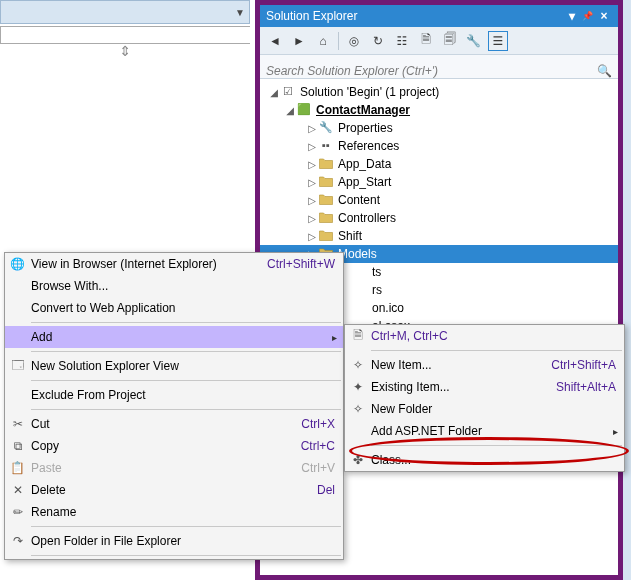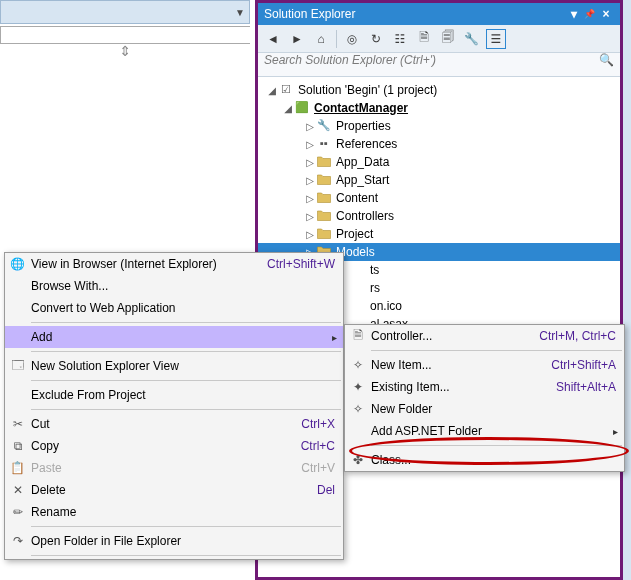--- a/index.html
+++ b/index.html
@@ -6,28 +6,28 @@
   body { width:631px; height:580px; background:#fff; position:relative; overflow:hidden; }
 
   
   .left-stub { position:absolute; left:0; top:0; width:250px; height:70px; }
   .left-stub .hdr { height:24px; background:#d7e5f2; border:1px solid #9fb9d2; display:flex; align-items:center; justify-content:flex-end; padding-right:4px; }
   .left-stub .drop { font-size:10px; color:#4a4a4a; }
   .left-stub .box { height:18px; border:1px solid #aaa; margin-top:2px; border-right:none; }
   .left-stub .split { text-align:center; color:#888; font-size:14px; line-height:10px; padding-top:2px;}
 
   
-  .sol { position:absolute; left:255px; top:0; right:8px; bottom:0; background:#fff; display:flex; flex-direction:column; border:3px solid #701a75;}
+  .sol { position:absolute; left:255px; top:0; right:8px; bottom:0; background:#fff; display:flex; flex-direction:column; border:5px solid #701a75;}
   .sol-title { height:22px; background:#2d87d1; color:#fff; display:flex; align-items:center; padding:0 6px; }
   .sol-title .t { flex:1; }
   .sol-title .winbtn { width:16px; text-align:center; color:#fff; font-weight:bold; cursor:pointer; }
   .sol-tool { height:28px; background:#e9eff5; display:flex; align-items:center; gap:6px; padding:0 6px; border-bottom:1px solid #c9d5e0;}
   .sol-tool span { width:18px; height:18px; display:inline-flex; align-items:center; justify-content:center; color:#3a3a3a; cursor:pointer; }
   .sol-tool .sep { border-left:1px solid #bcc8d3; height:18px; width:1px; }
-  .sol-search { height:24px; border-bottom:1px solid #c9d5e0; display:flex; align-items:flex-start; padding:0 6px; color:#7a7a7a; background:#f6f8fb; }
+  .sol-search { height:24px; border-bottom:1px solid #c9d5e0; display:flex; align-items:flex-end; padding:0 6px; color:#7a7a7a; background:#f6f8fb; }
   .sol-search .ph { flex:1; font-style:italic; }
   .tree { flex:1; padding:4px 0; overflow:hidden; position:relative; }
   .node { display:flex; align-items:center; height:18px; padding-left:4px; white-space:nowrap; }
   .tw { width:12px; text-align:center; color:#606060; font-size:10px;}
   .ic { width:16px; height:14px; display:inline-block; margin-right:4px; text-align:center; font-size:11px; color:#555;}
   .lbl {}
   .d1 { padding-left:8px;} .d2 { padding-left:24px;} .d3 { padding-left:46px;}
   .sel { background:#2d87d1; color:#fff; }
   .sel .ic, .sel .tw { color:#fff; }
   .bold { font-weight:bold;text-decoration:underline; }
@@ -137,21 +137,21 @@
         <span class="ic"><svg class="folder" viewBox="0 0 14 12">
             <path fill="#e0c060" stroke="#b09030" stroke-width="0.6" d="M0.5 2 h4 l1.5 1.5 h7.5 v8 h-13 z"></path>
           </svg></span>
         <span class="lbl">Controllers</span>
       </div>
       <div class="node d3">
         <span class="tw">▷</span>
         <span class="ic"><svg class="folder" viewBox="0 0 14 12">
             <path fill="#e0c060" stroke="#b09030" stroke-width="0.6" d="M0.5 2 h4 l1.5 1.5 h7.5 v8 h-13 z"></path>
           </svg></span>
-        <span class="lbl">Project</span>
+        <span class="lbl">Shift</span>
       </div>
       <div class="node d3 sel">
         <span class="tw">▷</span>
         <span class="ic"><svg class="folder" viewBox="0 0 14 12">
             <path fill="#e0c060" stroke="#b09030" stroke-width="0.6" d="M0.5 2 h4 l1.5 1.5 h7.5 v8 h-13 z"></path>
           </svg></span>
         <span class="lbl">Models</span>
       </div>
       <div class="node d3" style="padding-left:92px">
         <span class="ic"></span>
@@ -230,21 +230,20 @@
     <div class="row">
       <span class="icn">↷</span>
       <span class="txt">Open Folder in File Explorer</span>
     </div>
     <div class="sep"></div>
   </div>
 
 <div class="menu menu2" id="menu2">
     <div class="row">
       <span class="icn">🗎</span>
-      <span class="txt">Controller...</span>
       <span class="sc">Ctrl+M, Ctrl+C</span>
     </div>
     <div class="sep"></div>
     <div class="row">
       <span class="icn">✧</span>
       <span class="txt">New Item...</span>
       <span class="sc">Ctrl+Shift+A</span>
     </div>
     <div class="row">
       <span class="icn">✦</span>

